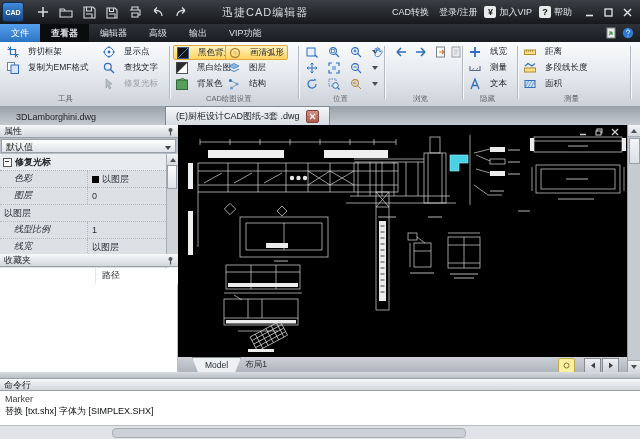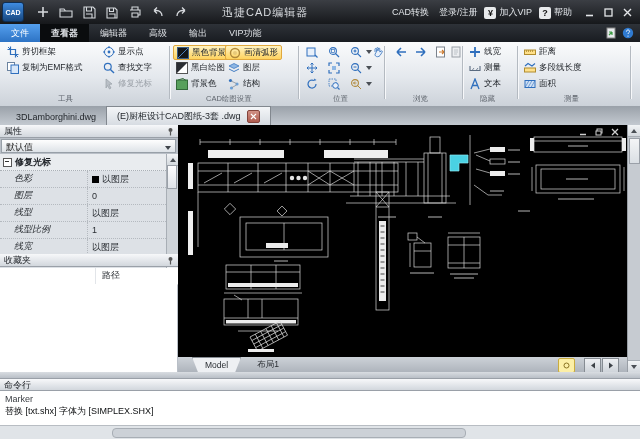--- a/index.html
+++ b/index.html
@@ -10,50 +10,50 @@
 
   
   .titlebar{left:0;top:0;width:640px;height:24px;background:linear-gradient(#3b3e44,#16181b);
             display:flex;align-items:center;color:#dfe2e6;font-size:9px;}
   .applogo{width:20px;height:18px;margin-left:2px;border-radius:3px;background:linear-gradient(#3f8ce2,#17477f);
            color:#fff;font-size:7px;font-weight:bold;display:flex;align-items:center;justify-content:center;border:1px solid #0e2f56;}
   .qa{display:flex;align-items:center;gap:9px;margin-left:12px;}
   .qa .ic14{width:14px;height:14px;}
   .apptitle{margin-left:34px;font-size:11px;color:#d8dbdf;letter-spacing:1px;}
   .tbright{margin-left:auto;display:flex;align-items:center;gap:7px;margin-right:5px;}
-  .tbact{display:flex;align-items:flex-end;gap:3px;cursor:default;}
+  .tbact{display:flex;align-items:flex-start;gap:3px;cursor:default;}
   .badge{width:12px;height:12px;border-radius:2px;background:#e8eaec;color:#111;font-weight:bold;
          font-size:9px;display:flex;align-items:center;justify-content:center;}
   .winbtns{display:flex;align-items:center;gap:10px;margin-left:6px;margin-right:3px;}
 
   
   .tabbar{left:0;top:24px;width:640px;height:18px;background:linear-gradient(#2e3238,#191c21);
           display:flex;color:#dde0e4;font-size:9px;}
   .rtab{height:25px;line-height:18px;padding:0 11px;}
   .rtab.file{background:linear-gradient(#55a0ee,#1d61b4);color:#fff;}
   .rtab.active{background:#0a0c0e;font-weight:bold;}
   .tabbar-icons{margin-left:auto;display:flex;gap:5px;align-items:center;margin-right:6px;}
 
   
   .ribbon{left:0;top:42px;width:640px;height:64px;
           background:linear-gradient(#fafbfc,#e4e8ed 55%,#ccd2d9);border-bottom:1px solid #a2a8b0;}
   .rsep{position:absolute;top:4px;height:53px;width:1px;background:#b4bac1;border-right:1px solid #f7f8fa;}
   .rcap{position:absolute;font-size:7.5px;color:#5f656d;}
-  .rbtn{position:absolute;height:14px;display:flex;align-items:center;gap:3px;font-size:8.5px;
+  .rbtn{position:absolute;height:14px;display:flex;align-items:center;gap:9px;font-size:8.5px;
         color:#23272c;padding:0 3px;white-space:nowrap;}
   .rbtn.hl{background:linear-gradient(#fff3c2,#ffd35e);border:1px solid #e0a83e;border-radius:2px;height:13px;}
   .rbtn.disabled{color:#9aa0a7;}
   .ic12{width:12px;height:12px;flex:0 0 12px;}
   .dd{width:0;height:0;border-left:3px solid transparent;border-right:3px solid transparent;
       border-top:4px solid #4a4f55;margin-left:1px;}
 
   
   .doctabs{left:0;top:106px;width:640px;height:19px;background:linear-gradient(#9aa1a9,#c3c9d0);
-           display:flex;align-items:flex-end;font-size:9px;color:#1d2126;}
-  .dtab{height:17px;display:flex;align-items:center;padding:0 10px;gap:6px;}
+           display:flex;align-items:flex-end;font-size:9px;color:#1d2126;gap:42px;}
+  .dtab{height:17px;display:flex;align-items:center;padding:0 10px;gap:6px;margin-left:17px;}
   .dtab.active{background:linear-gradient(#f4f6f8,#d7dce2);border:1px solid #82888f;border-bottom:none;height:18px;}
   .dclose{width:11px;height:11px;background:linear-gradient(#d09186,#b05c4f);border:1px solid #84443c;
           border-radius:2px;display:flex;align-items:center;justify-content:center;}
 
   
   .leftpanel{left:0;top:125px;width:178px;height:247px;background:#b9bfc7;border-right:1px solid #8f959c;}
   .phead{position:absolute;left:0;width:178px;height:13px;background:linear-gradient(#f7f8fa,#d2d7dd);
          border-bottom:1px solid #9aa0a8;font-size:9px;color:#1c2025;line-height:13px;padding-left:4px;box-sizing:border-box;}
   .pin{position:absolute;right:3px;top:2px;width:9px;height:9px;}
   .preset{position:absolute;left:1px;top:14px;width:175px;height:14px;background:linear-gradient(#fefefe,#dde2e7);
@@ -79,21 +79,21 @@
            font-size:9px;color:#2a2e33;display:flex;}
   .favlist{position:absolute;left:0;top:159px;width:177px;height:88px;background:#fff;}
 
   
   .canvas{left:178px;top:125px;width:449px;height:232px;background:#000;overflow:hidden;}
   .mdi{position:absolute;right:8px;top:3px;display:flex;gap:8px;align-items:center;}
   .sheetstrip{left:178px;top:357px;width:449px;height:15px;background:linear-gradient(#cdd2d8,#aeb4bc);
               border-bottom:1px solid #98a0a8;display:flex;align-items:center;font-size:8.5px;color:#2a2e33;}
   .mtab{height:14px;line-height:14px;background:#eef0f3;border:1px solid #868c93;border-bottom:none;
         padding:0 12px;clip-path:polygon(0 0,100% 0,88% 100%,12% 100%);margin-left:14px;}
-  .ltab{margin-left:16px;}
+  .ltab{margin-left:4px;}
   .ybtn{position:absolute;right:52px;top:1px;width:15px;height:13px;background:#fcefa6;border:1px solid #c9ac3f;
         border-radius:2px;display:flex;align-items:center;justify-content:center;}
   .navbtn{position:absolute;top:1px;width:15px;height:13px;background:linear-gradient(#eef0f3,#cfd4da);
           border:1px solid #868c93;display:flex;align-items:center;justify-content:center;}
   .vscroll{left:627px;top:125px;width:13px;height:247px;background:#c6cbd1;border-left:1px solid #989ea5;}
   .vthumb{position:absolute;left:1px;top:13px;width:11px;height:26px;background:linear-gradient(#f4f5f7,#dadfe4);border:1px solid #9aa0a8;box-sizing:border-box;}
   .splitband{left:0;top:372px;width:640px;height:6px;background:linear-gradient(#d9dde2,#b9bfc7);}
 
   
   .cmdhead{left:0;top:378px;width:640px;height:13px;background:linear-gradient(#f7f8fa,#d2d7dd);
@@ -548,21 +548,20 @@
           <span>以图层</span>
         </span>
     </div>
     <div class="grow">
       <span class="lab">图层</span>
       <span class="val">
           <span>0</span>
         </span>
     </div>
     <div class="grow">
-      <span class="lab">线型</span>
       <span class="val">
           <span>以图层</span>
         </span>
     </div>
     <div class="grow">
       <span class="lab">线型比例</span>
       <span class="val">
           <span>1</span>
         </span>
     </div>

